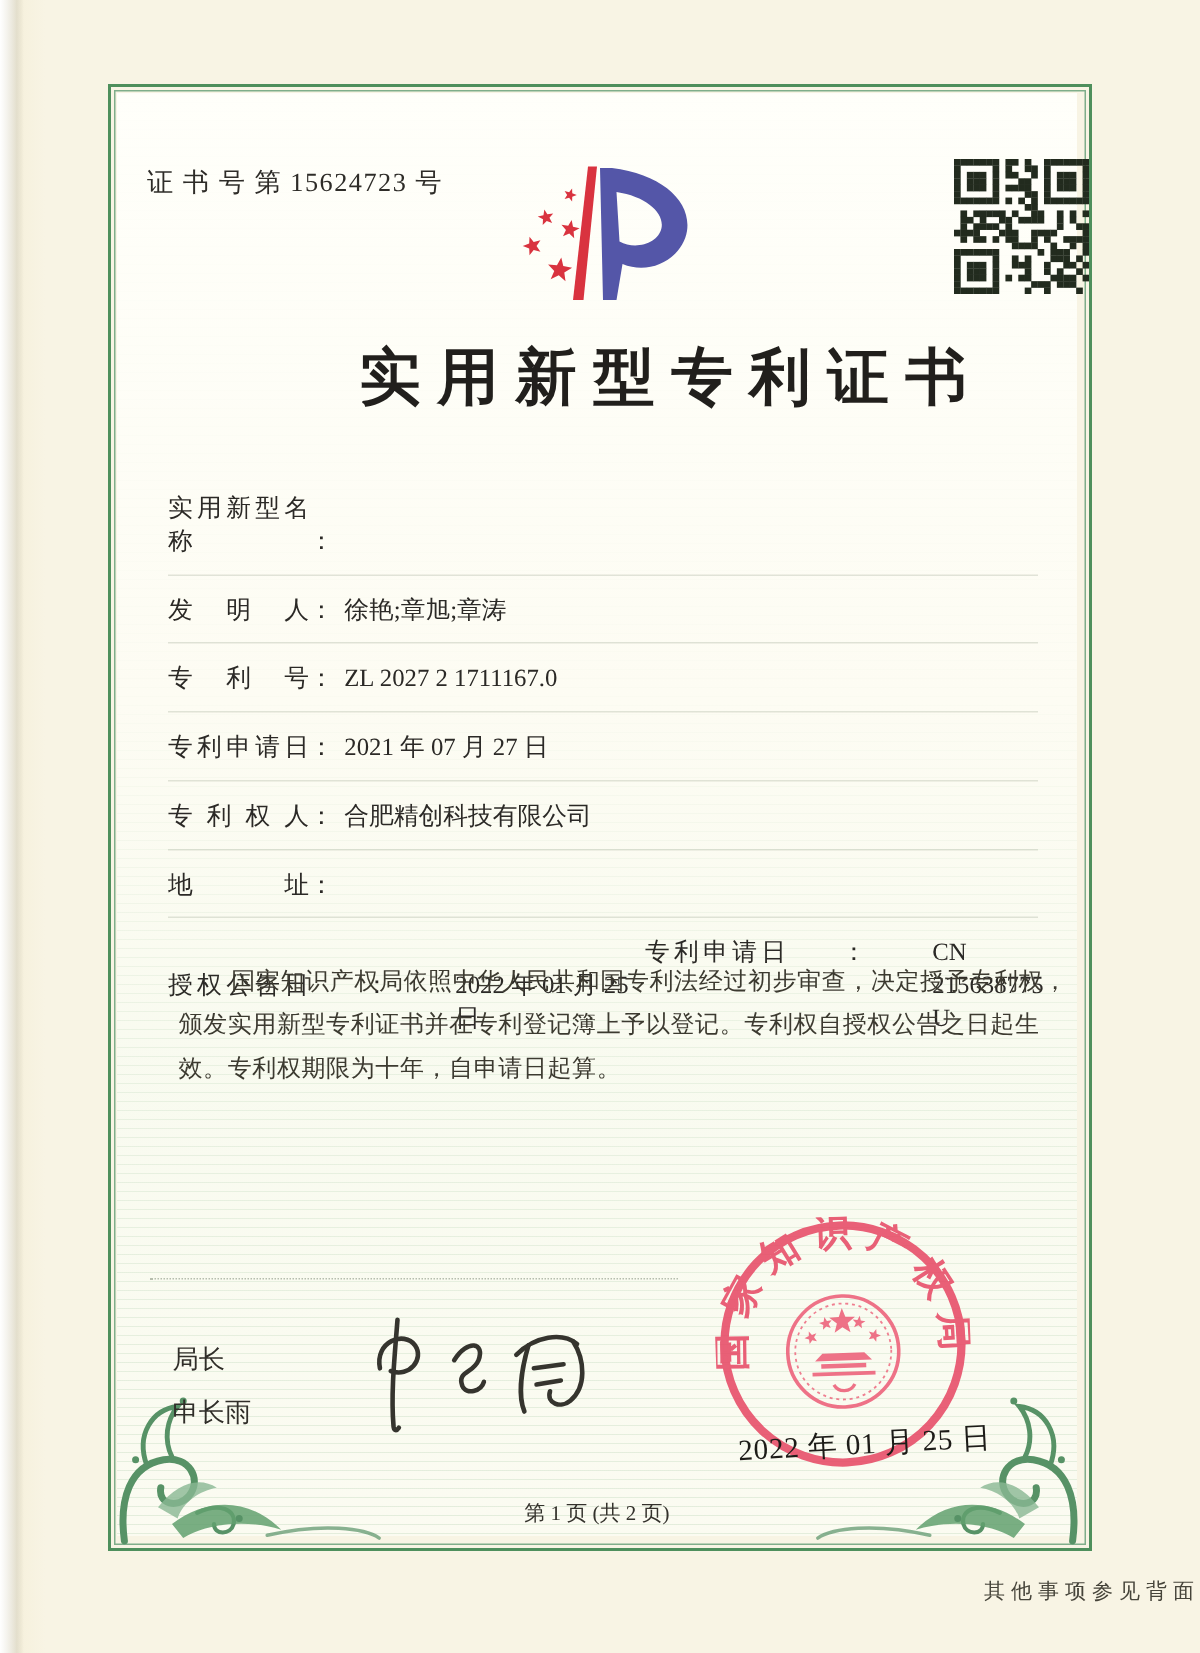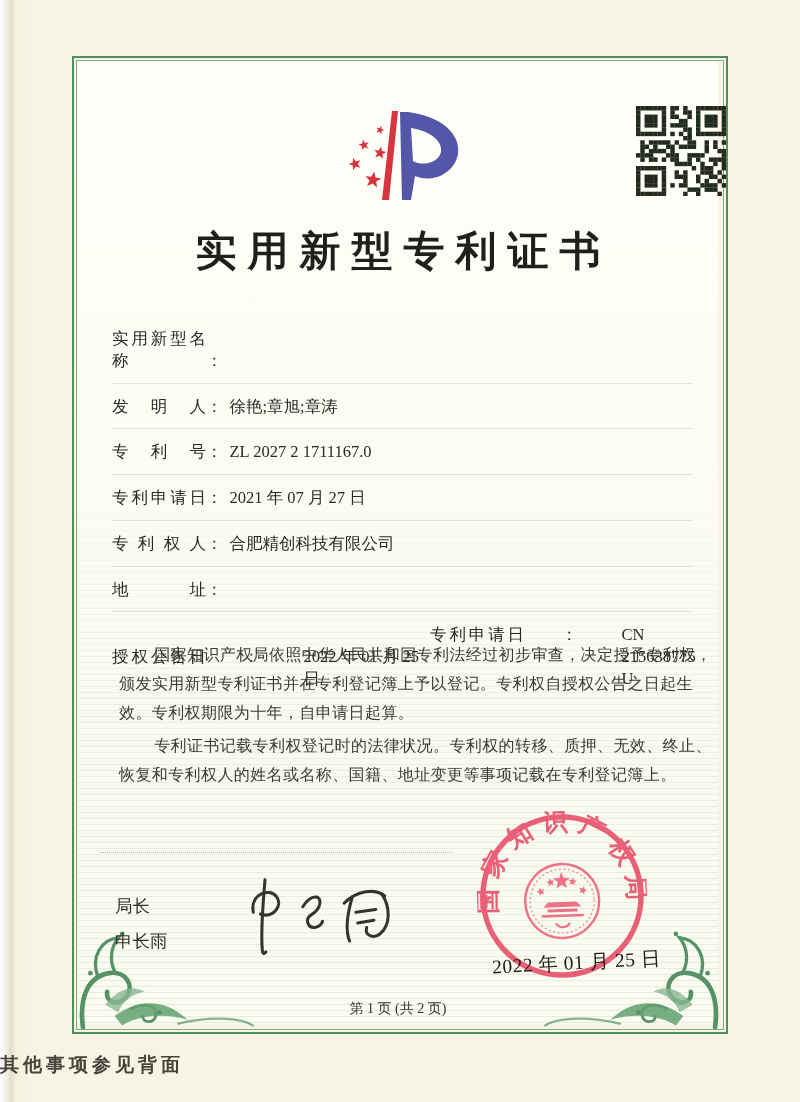--- a/index.html
+++ b/index.html
@@ -18,39 +18,39 @@
       linear-gradient(180deg, rgba(255,255,250,.97) 0%, rgba(253,252,243,.9) 42%, rgba(240,248,233,.35) 68%, rgba(228,241,219,.08) 100%),
       repeating-linear-gradient(180deg, rgba(126,176,128,.20) 0 1px, rgba(255,255,255,0) 1px 6px),
       #fdfcf3;
   }
   .dotline{position:absolute;left:100px;top:852px;width:352px;border-top:1.5px dotted rgba(115,130,108,.5);}
   .cert-no{position:absolute;left:98px;top:109px;font-size:17.5px;letter-spacing:1px;color:#2e2c28;}
   .logo{position:absolute;left:328px;top:104px;width:142px;height:114px;}
   .qr{position:absolute;left:636px;top:106px;width:90px;height:90px;fill:#222b1e;}
   .title{
     position:absolute;left:72px;top:224px;width:652px;text-align:center;
-    font-size:41px;font-weight:600;letter-spacing:11px;text-indent:11px;color:#211f1c;
+    font-size:41px;font-weight:600;letter-spacing:11px;text-indent:11px;color:#211f1c;padding-left:44px;
   }
   .fields{position:absolute;left:112px;top:316px;width:580px;font-size:16.5px;}
   .row{display:flex;align-items:flex-end;padding:12px 0 11px;border-bottom:1px solid rgba(150,162,140,.28);line-height:1.32;}
   .row.last{border-bottom:none;}
   .flabel{display:inline-block;width:94px;text-align:justify;text-align-last:justify;flex:none;}
   .colon{flex:none;}
   .fvalue{margin-left:7px;}
   .addr-value{width:415px;word-break:break-all;line-height:1.55;}
   .pair{display:flex;gap:37px;}
   .pair.first{width:318px;flex:none;}
   .paras{position:absolute;left:119px;top:640px;width:600px;font-size:16px;line-height:29px;color:#3c3a30;letter-spacing:.4px;}
   .paras p{margin:0 0 4px 0;text-indent:2.2em;}
   .chief{position:absolute;left:115px;top:889px;font-family:"Liberation Sans","DejaVu Sans",sans-serif;font-size:17.5px;color:#302e29;line-height:35px;}
   .sig{position:absolute;left:238px;top:868px;width:180px;height:92px;}
   .seal{position:absolute;left:477px;top:811px;width:170px;height:170px;transform:rotate(-2deg);}
   .seal-date{position:absolute;left:492px;top:949px;width:170px;font-size:19.5px;letter-spacing:.5px;color:#1d1c18;transform:rotate(-3deg);}
   .page-no{position:absolute;left:72px;top:1000px;width:652px;text-align:center;font-size:14px;color:#34322c;}
-  .back-note{position:absolute;left:0;top:1052px;width:800px;text-align:left;font-size:19px;letter-spacing:4px;color:#46443a;font-weight:bold;}
+  .back-note{position:absolute;left:0;top:1052px;width:800px;text-align:right;font-size:14px;letter-spacing:4px;color:#46443a;}
   .flourish{position:absolute;width:182px;height:112px;}
   .flourish.bl{left:75px;top:919px;}
   .flourish.br{left:541px;top:919px;transform:scaleX(-1);}
   .scan-shadow{position:absolute;left:0;top:0;bottom:0;width:16px;background:linear-gradient(90deg,#fff,rgba(210,205,185,.55) 70%,rgba(248,244,228,0));}
 </style>
 </head>
 <body>
 
 <div class="page">
 
@@ -84,20 +84,21 @@
     </g>
     <path d="M40 104 C66 84 96 86 118 108 C92 100 64 104 48 114 Z" fill="#62a06f" opacity=".85"></path>
     <path d="M30 92 C44 74 60 70 72 78 C60 80 48 88 44 100 Z" fill="#8ab893" opacity=".8"></path>
     <g fill="#579266">
       <circle cx="14" cy="58" r="2.5"></circle>
         <circle cx="48" cy="16" r="2.5"></circle>
         <circle cx="88" cy="100" r="2.5"></circle>
     </g>
   </svg>
 
+  <div class="cert-no">证 书 号 第 15624723 号</div>
 
   <svg class="logo" viewBox="0 0 142 114">
     <path d="M72 8 L80 8 C113 12 133 30 130 50 C127 68 106 80 87 72 L83 96 L74 96 Z
              M83 24 C103 27 115 38 113 48 C111 58 96 63 85 57 Z" fill="#5456a8" fill-rule="evenodd"></path>
     <polygon points="64,7 70,7 61,96 54,96" fill="#d9333f"></polygon>
     <g fill="#d9333f">
       <polygon points="53.4,21.7 53.5,24.9 56.5,26.0 53.5,27.1 53.4,30.3 51.4,27.8 48.4,28.6 50.1,26.0 48.4,23.4 51.4,24.2"></polygon>
       <polygon points="34.9,35.6 36.9,38.9 40.8,38.3 38.3,41.2 40.1,44.7 36.5,43.3 33.8,46.0 34.0,42.2 30.5,40.4 34.3,39.5"></polygon>
       <polygon points="53.1,42.6 54.0,47.1 58.4,48.1 54.4,50.3 54.8,54.8 51.5,51.7 47.3,53.5 49.3,49.4 46.3,45.9 50.8,46.5"></polygon>
       <polygon points="25.0,53.8 27.8,57.4 32.3,56.2 29.7,60.0 32.3,63.8 27.8,62.6 25.0,66.2 24.8,61.6 20.5,60.0 24.8,58.4"></polygon>
@@ -371,21 +372,20 @@
       <span class="pair">
         <span class="flabel">专利申请日</span>
           <span class="colon">：</span>
         <span class="fvalue">CN 215638775 U</span>
       </span>
     </div>
   </div>
 
   <div class="paras">
     <p>国家知识产权局依照中华人民共和国专利法经过初步审查，决定授予专利权，颁发实用新型专利证书并在专利登记簿上予以登记。专利权自授权公告之日起生效。专利权期限为十年，自申请日起算。</p>
-    <p>专利证书记载专利权登记时的法律状况。专利权的转移、质押、无效、终止、恢复和专利权人的姓名或名称、国籍、地址变更等事项记载在专利登记簿上。</p>
   </div>
 
   <div class="dotline"></div>
 
   <div class="chief">
     <div>局长</div>
     <div>申长雨</div>
   </div>
 
   <svg class="sig" viewBox="0 0 200 100">

